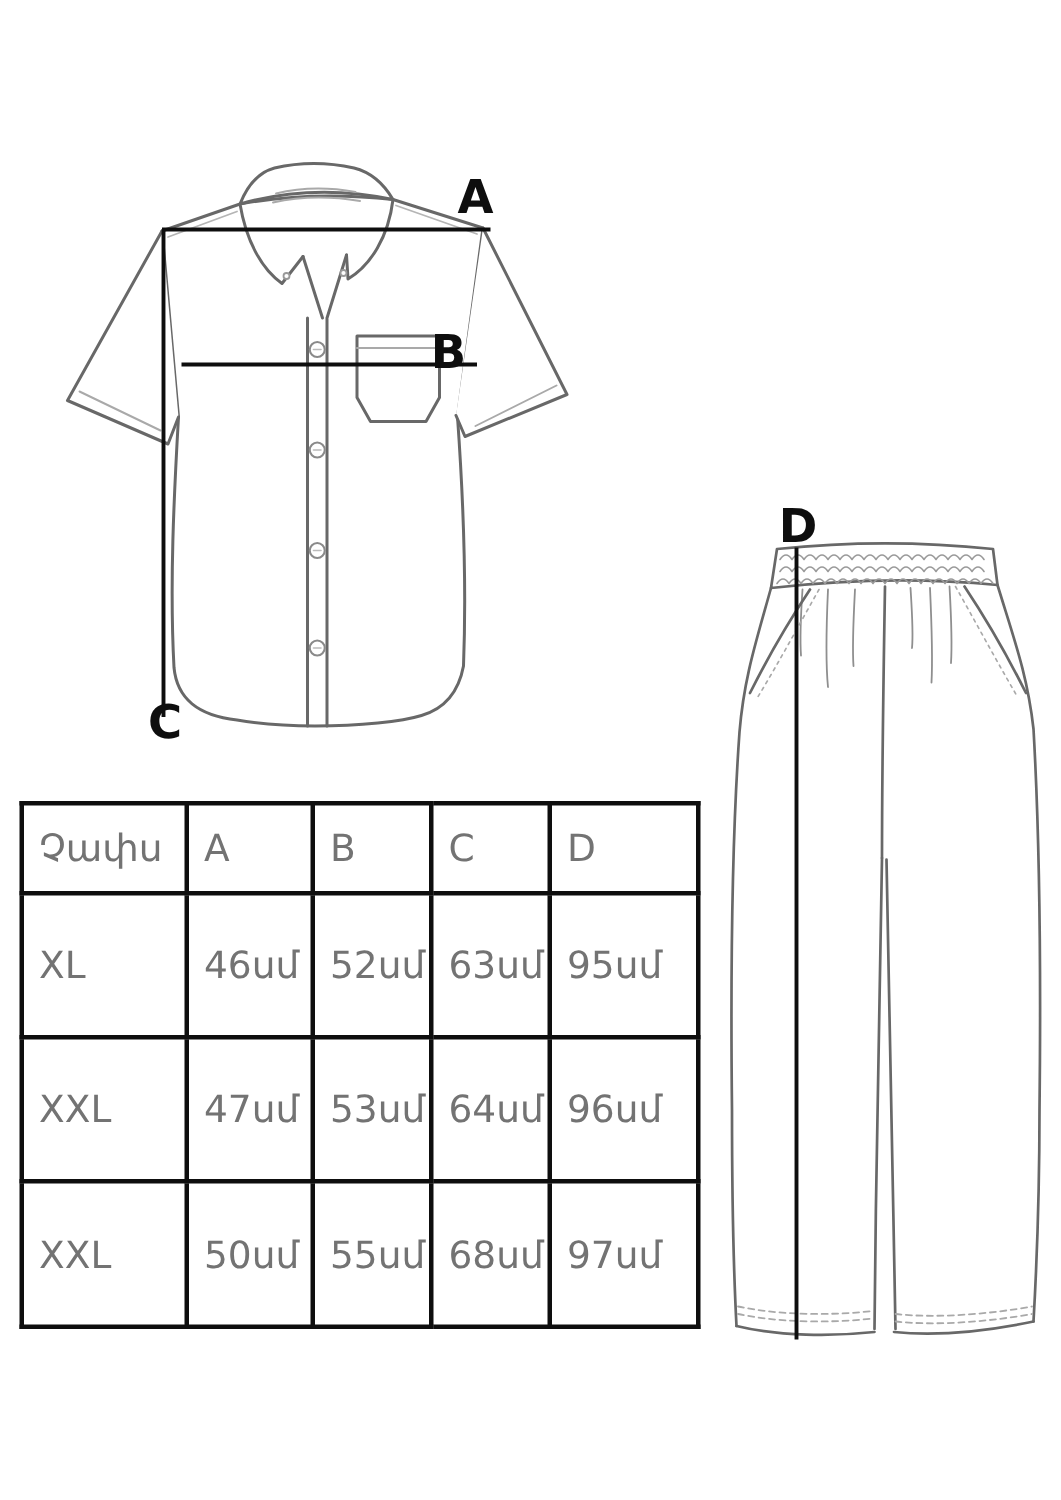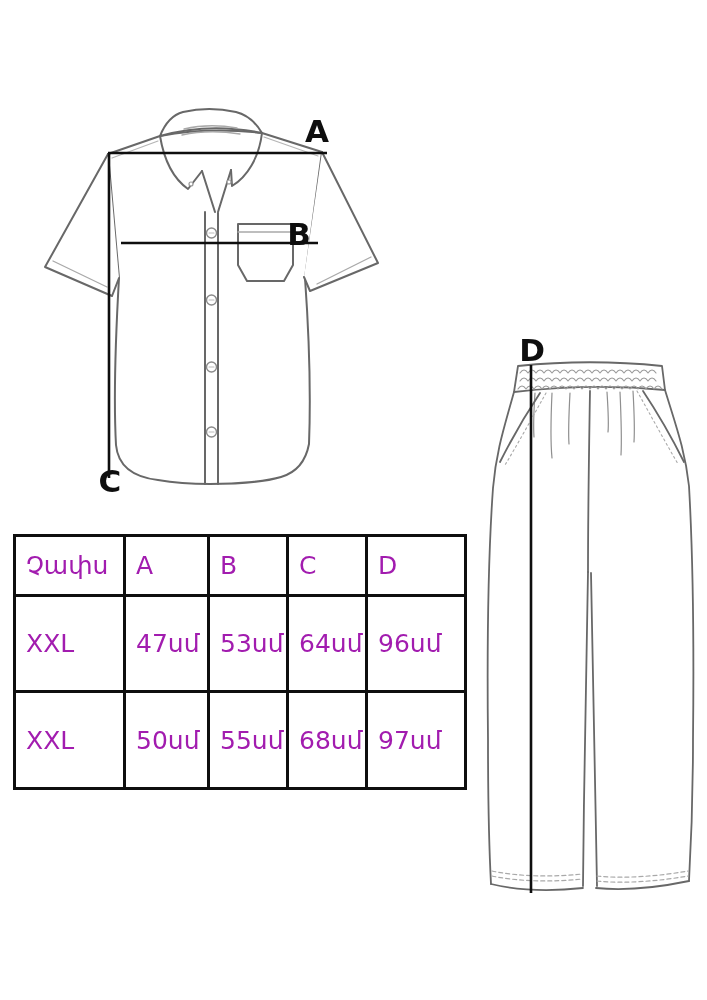--- a/index.html
+++ b/index.html
@@ -13,21 +13,21 @@
     font-size:31px;font-weight:bold;fill:#0e0e0e;
   }
   table.size-table{
     position:absolute;left:13px;top:534px;
     border-collapse:collapse;table-layout:fixed;width:451px;
     background:#ffffff;
   }
   table.size-table td{
     border:3px solid #0e0e0e;
     padding:0 0 0 10px;
-    font-size:25px;color:#a21caf;
+    font-size:25px;color:#737373;
     vertical-align:middle;text-align:left;
     font-family:"DejaVu Sans","Liberation Sans",sans-serif;
     overflow:hidden;white-space:nowrap;
   }
   tr.hdr{height:60px;}
   tr.r1{height:96px;}
   tr.r2{height:96px;}
   tr.r3{height:97px;}
 </style>
 </head>
@@ -154,20 +154,27 @@
         <col style="width:99px">
     </colgroup>
     <tbody>
       <tr class="hdr">
         <td>Չափս</td>
         <td>A</td>
         <td>B</td>
         <td>C</td>
         <td>D</td>
       </tr>
+      <tr class="r1">
+        <td>XL</td>
+        <td>46սմ</td>
+        <td>52սմ</td>
+        <td>63սմ</td>
+        <td>95սմ</td>
+      </tr>
       <tr class="r2">
         <td>XXL</td>
         <td>47սմ</td>
         <td>53սմ</td>
         <td>64սմ</td>
         <td>96սմ</td>
       </tr>
       <tr class="r3">
         <td>XXL</td>
         <td>50սմ</td>

